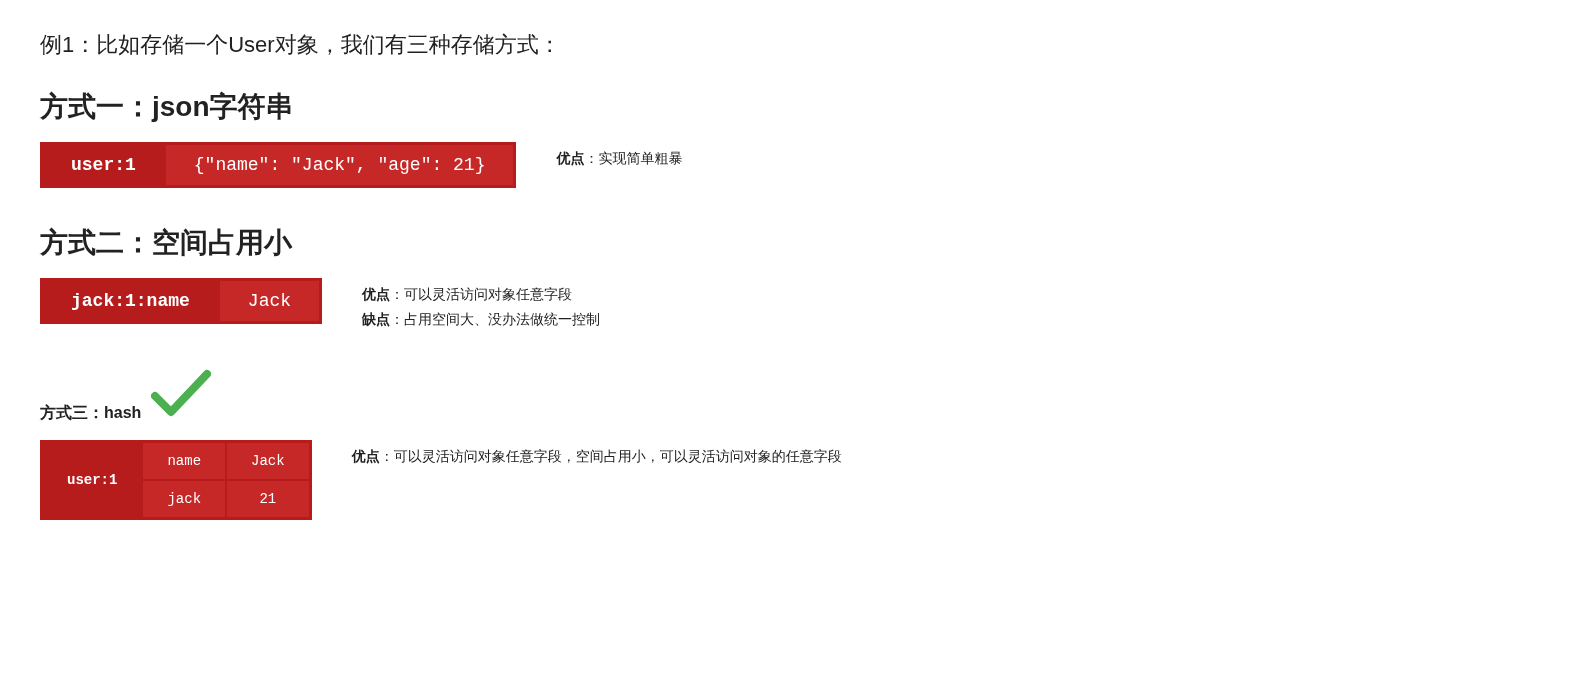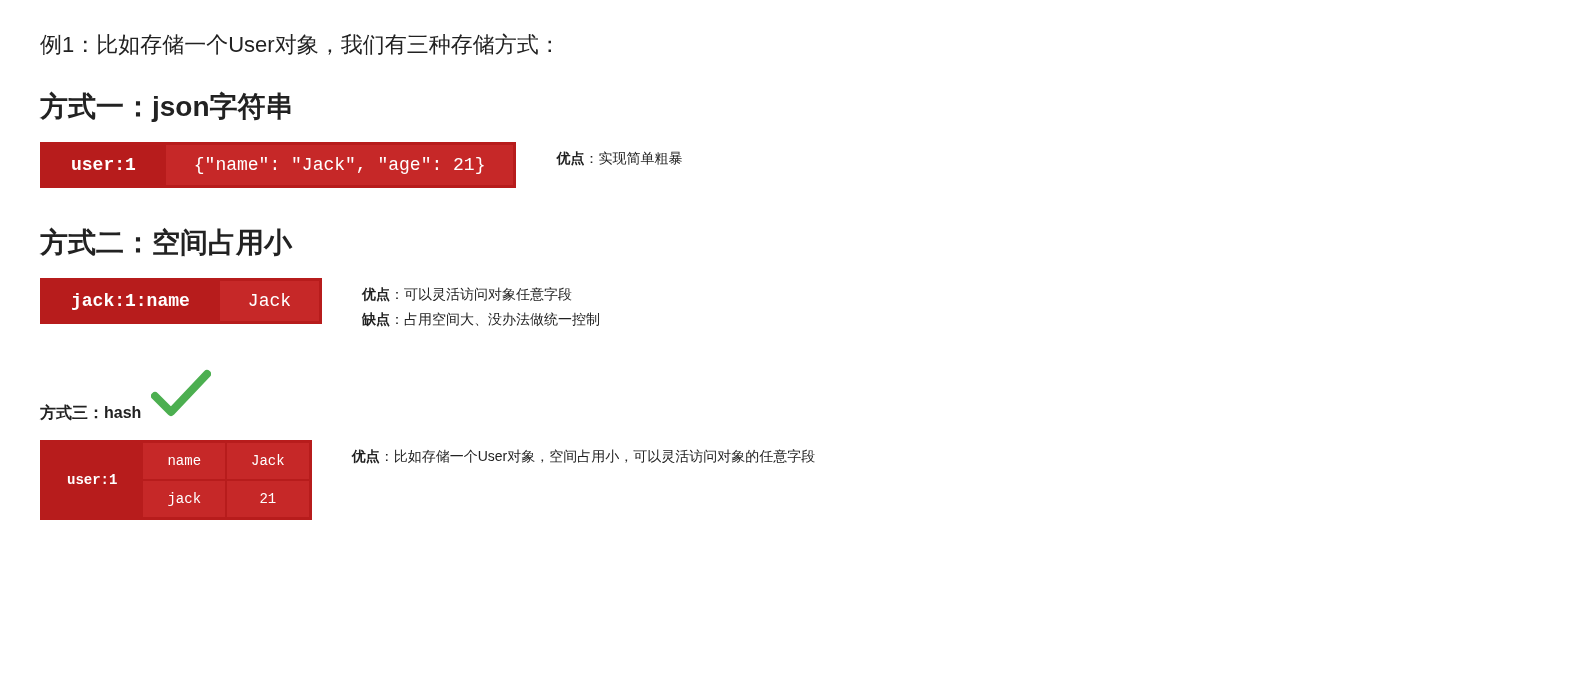--- a/index.html
+++ b/index.html
@@ -165,17 +165,17 @@
         <td>Jack</td>
       </tr>
       <tr>
         <td>jack</td>
         <td>21</td>
       </tr>
     </tbody>
       </table>
     <div class="notes">
       <div>
-        <span class="bold">优点</span>：<span>比如存储一个User对象，空间占用小，可以灵活访问对象的任意字段</span>
+        <span class="bold">优点</span>：<span>可以灵活访问对象任意字段，空间占用小，可以灵活访问对象的任意字段</span>
       </div>
     </div>
   </div>
 </div>
 
 </body></html>

